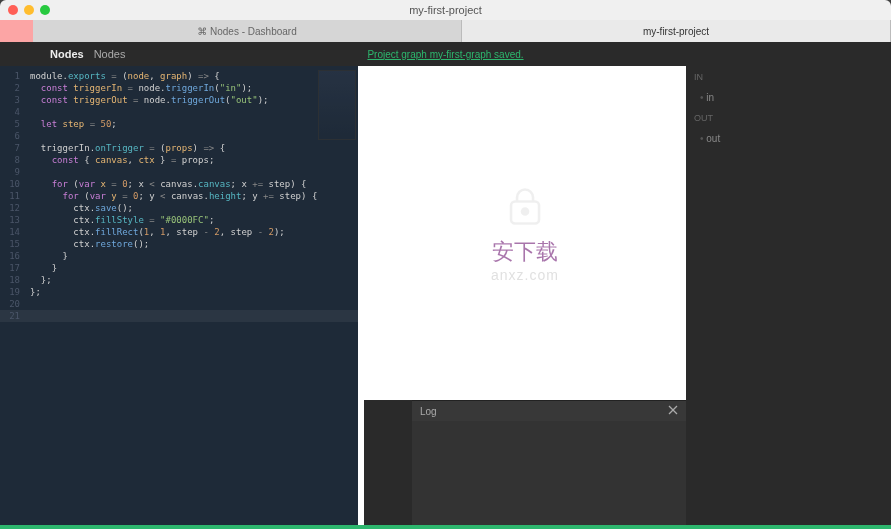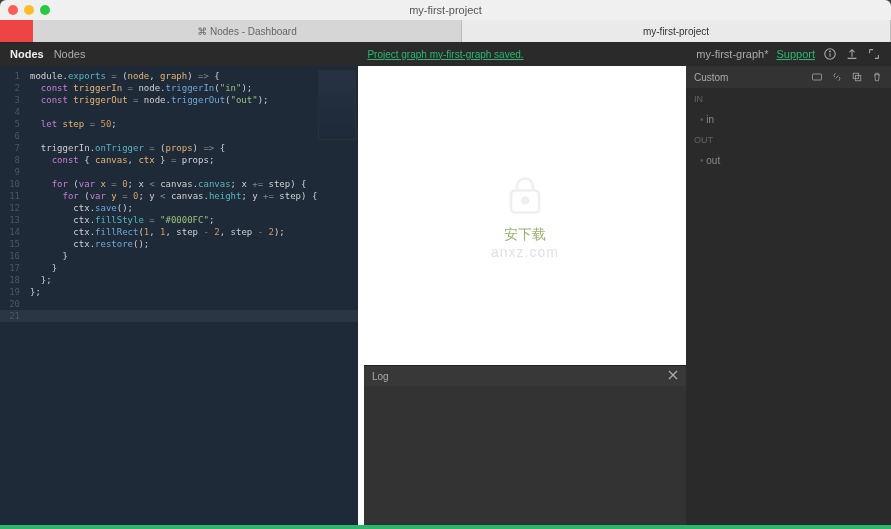--- a/index.html
+++ b/index.html
@@ -37,21 +37,21 @@
       position: absolute;
       width: 100%;
       text-align: center;
       font-size: 11px;
       color: #555;
       pointer-events: none;
     }
     
     .tabsbar {
       height: 22px;
-      background: #ef4444;
+      background: #fca5a5;
       display: flex;
       padding-left: 33px;
     }
     .system-tab {
       flex: 1;
       display: flex;
       align-items: center;
       justify-content: center;
       font-size: 10px;
       color: #666;
@@ -70,20 +70,21 @@
       align-items: center;
       color: #ccc;
       font-size: 11px;
       position: relative;
     }
     .app-header-left {
       display: flex;
       align-items: flex-start;
       gap: 10px;
       padding-left: 10px;
+      margin-left: 40px;
     }
     .brand { font-weight: bold; color: #eee; }
     .mode-label { color: #aaa; }
     .app-header-center {
       position: absolute;
       width: 100%;
       text-align: center;
       pointer-events: none;
       color: #2db76e;
       font-size: 10px;
@@ -177,23 +178,24 @@
       left: 50%; top: 50%;
       transform: translate(-50%, -50%);
       color: #ccc;
       font-size: 20px;
       text-align: center;
       opacity: 0.6;
       pointer-events: none;
     }
     .watermark svg { opacity: 0.5; }
     .log-panel {
-      height: 160px;
+      height: 125px;
       background: #333;
       border-top: 1px solid #222;
+      margin-left: 48px;
     }
     .log-header {
       height: 20px;
       display: flex;
       align-items: center;
       justify-content: space-between;
       padding: 0 8px;
       color: #aaa;
       font-size: 10px;
       background: #383838;
@@ -266,41 +268,20 @@
   <div class="system-tab">⌘ Nodes - Dashboard</div>
   <div class="system-tab active">my-first-project</div>
 </div>
 
 <div class="app-header">
   <div class="app-header-left">
     <span class="brand">Nodes</span>
     <span class="mode-label">Nodes</span>
   </div>
   <div class="app-header-center">Project graph my-first-graph saved.</div>
-  <div class="app-header-right">
-    <span class="graph-name">my-first-graph*</span>
-    <span class="support-link">Support</span>
-    <span class="header-icon">
-      <svg viewBox="0 0 16 16" width="14" height="14" fill="none" stroke="currentColor" stroke-width="1.2">
-          <circle cx="8" cy="8" r="6"></circle>
-          <line x1="8" y1="7" x2="8" y2="11"></line>
-          <circle cx="8" cy="5" r="0.5" fill="currentColor"></circle>
-        </svg>
-    </span>
-    <span class="header-icon">
-      <svg viewBox="0 0 16 16" width="14" height="14" fill="none" stroke="currentColor" stroke-width="1.2">
-          <path d="M8 11V3M5 6l3-3 3 3M3 13h10"></path>
-        </svg>
-    </span>
-    <span class="header-icon">
-      <svg viewBox="0 0 16 16" width="14" height="14" fill="none" stroke="currentColor" stroke-width="1.2">
-          <path d="M3 3h4M3 3v4M13 13H9M13 13V9"></path>
-        </svg>
-    </span>
-  </div>
 </div>
 
 <div class="main">
 
   <div class="code-pane">
     <div class="cursor-line" style="top:244px"></div>
     <div class="gutter">
       <div>1</div>
         <div>2</div>
         <div>3</div>
@@ -351,64 +332,38 @@
   <div class="splitter"></div>
 
   <div class="center-col">
     <div class="canvas-preview">
       <div class="watermark">
         <svg width="48" height="48" viewBox="0 0 24 24" fill="none" stroke="#ccc" stroke-width="1.3">
             <rect x="5" y="9" width="14" height="11" rx="2"></rect>
             <path d="M8 9V7a4 4 0 0 1 8 0v2"></path>
             <circle cx="12" cy="14" r="1.5" fill="#ccc"></circle>
           </svg>
-        <div style="font-size:14px;color:#4d7c0f">安下载</div>
+        <div style="font-size:22px;color:#701a75">安下载</div>
         <div style="font-size:14px;color:#ccc;letter-spacing:1px">anxz.com</div>
       </div>
     </div>
     <div class="log-panel">
       <div class="log-header">
         <span>Log</span>
         <span class="log-close">
           <svg width="10" height="10" viewBox="0 0 10 10" stroke="currentColor" stroke-width="1.3">
               <line x1="1" y1="1" x2="9" y2="9"></line>
               <line x1="9" y1="1" x2="1" y2="9"></line>
             </svg>
         </span>
       </div>
     </div>
   </div>
 
   <div class="inspector">
-    <div class="inspector-header">
-      <span>Custom</span>
-      <div class="inspector-icons">
-        <span class="insp-icon">
-          <svg viewBox="0 0 16 16" width="12" height="12" fill="none" stroke="currentColor" stroke-width="1.2">
-              <rect x="2" y="4" width="12" height="8" rx="1"></rect>
-            </svg>
-        </span>
-        <span class="insp-icon">
-          <svg viewBox="0 0 16 16" width="12" height="12" fill="none" stroke="currentColor" stroke-width="1.2">
-              <path d="M6 10l4-4M5 8a3 3 0 0 1 0-4l1-1M11 8a3 3 0 0 1 0 4l-1 1"></path>
-            </svg>
-        </span>
-        <span class="insp-icon">
-          <svg viewBox="0 0 16 16" width="12" height="12" fill="none" stroke="currentColor" stroke-width="1.2">
-              <rect x="3" y="3" width="7" height="7"></rect>
-              <rect x="6" y="6" width="7" height="7"></rect>
-            </svg>
-        </span>
-        <span class="insp-icon">
-          <svg viewBox="0 0 16 16" width="12" height="12" fill="none" stroke="currentColor" stroke-width="1.2">
-              <path d="M4 5h8M6 5V3h4v2M5 5l1 8h4l1-8"></path>
-            </svg>
-        </span>
-      </div>
-    </div>
     <div class="insp-section">IN</div>
     <div class="port-row">in</div>
     <div class="insp-section">OUT</div>
     <div class="port-row">out</div>
   </div>
 </div>
 
 <div class="bottom-bar"></div>
 
 </body></html>

